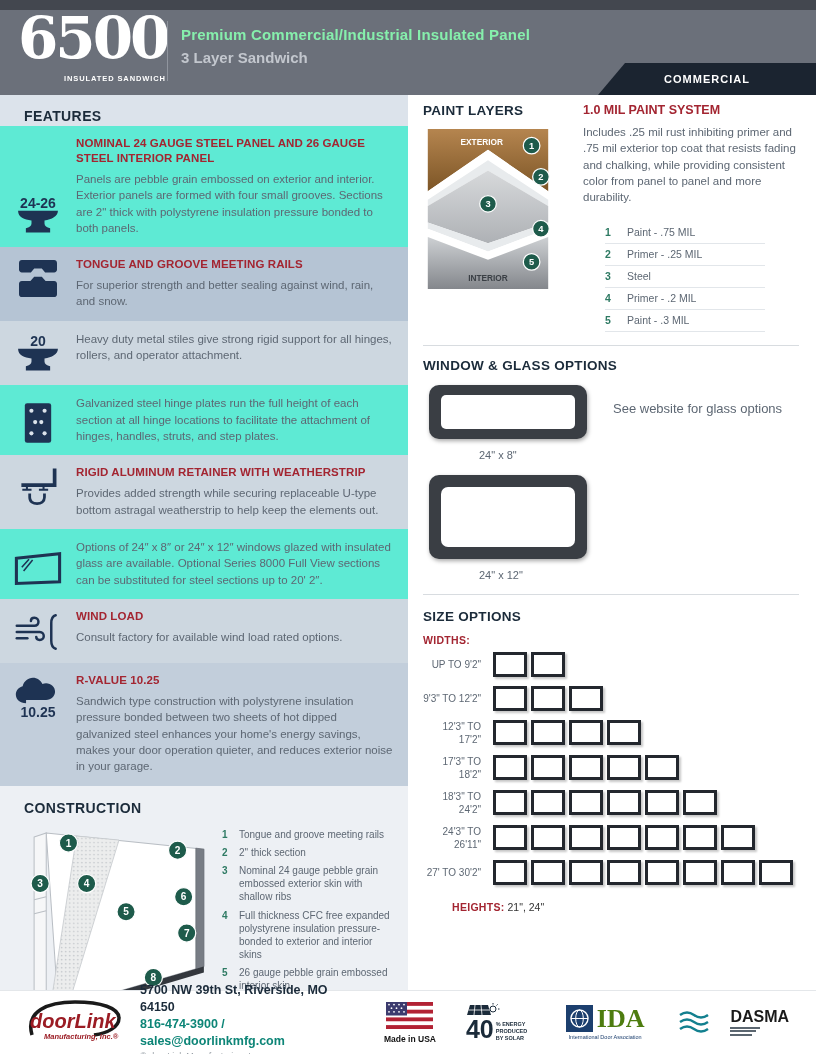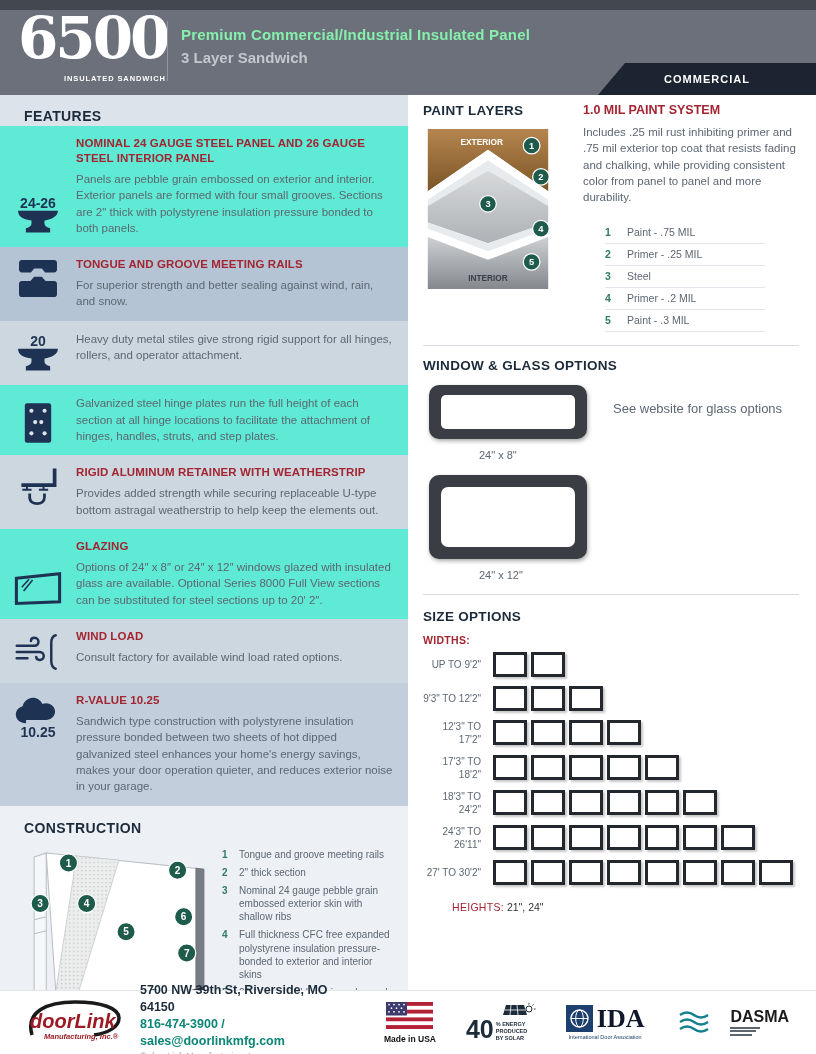--- a/index.html
+++ b/index.html
@@ -63,38 +63,38 @@
   .win-lbl{font-size:11px;color:#5d6773;margin:10px 0 0 56px;}
 
   .sz-head{margin-top:14px;}
   .widths{font-size:10.5px;font-weight:800;color:#a32531;margin:10px 0 6px 0;letter-spacing:.3px;}
   .s-row{display:flex;align-items:center;margin-bottom:9px;}
   .s-lbl{width:58px;flex:none;text-align:right;font-size:10px;color:#5d6773;line-height:1.3;padding-right:12px;}
   .s-boxes{display:flex;}
   .s-box{width:28px;height:19px;background:#fff;border:3px solid #23272e;margin-right:4px;
          box-shadow:2px 2px 2px rgba(0,0,0,.22);}
   .heights{font-size:10.5px;color:#333;margin-top:16px;}
-  .heights b{color:#a32531;font-weight:400;letter-spacing:.3px;padding-left:29px;}
+  .heights b{color:#a32531;font-weight:700;letter-spacing:.3px;padding-left:29px;}
 
   
   .footer{position:absolute;left:0;top:990px;width:816px;height:64px;background:#fff;border-top:1px solid #e4e7ea;
           display:flex;align-items:center;padding:0 0 0 22px;box-sizing:border-box;}
   .addr{margin-left:12px;width:218px;}
   .addr-1{font-size:12.5px;font-weight:800;color:#1b2b3a;line-height:1.35;}
   .addr-2{font-size:12.5px;font-weight:800;color:#0d8577;line-height:1.35;}
   .addr-3{font-size:9px;color:#9aa1a8;line-height:1.5;}
   .flag-box{margin-left:26px;text-align:center;}
   .flag-lbl{font-size:8.5px;font-weight:800;color:#111;margin-top:1px;}
-  .solar{margin-left:30px;display:flex;flex-direction:column;align-items:flex-end;}
+  .solar{margin-left:30px;display:flex;flex-direction:column;align-items:flex-start;}
   .solar-row{display:flex;align-items:flex-start;}
   .solar-40{font-size:25px;font-weight:800;color:#1b2b3a;line-height:.9;}
   .solar-txt{width:40px;font-size:5.5px;font-weight:800;color:#1b2b3a;line-height:1.25;margin:3px 0 0 2px;text-transform:uppercase;}
   .ida{margin-left:30px;text-align:center;}
   .ida-row{display:flex;align-items:center;}
-  .ida-word{font-family:"Liberation Serif",serif;font-size:26px;font-weight:bold;color:#0f172a;margin-left:4px;line-height:1;}
+  .ida-word{font-family:"Liberation Serif",serif;font-size:26px;font-weight:bold;color:#4d7c0f;margin-left:4px;line-height:1;}
   .ida-sub{font-size:5.5px;color:#1c3f6e;margin-top:2px;}
   .dasma{margin-left:34px;display:flex;align-items:center;}
   .dasma-col{margin-left:20px;}
   .dasma-word{font-size:16px;font-weight:800;color:#1a1a1a;line-height:1;}
   .dasma-bars div{height:2px;background:#5b6670;margin-top:1.5px;width:30px;}
   .dasma-bars div:nth-child(2){width:26px;} .dasma-bars div:nth-child(3){width:22px;}
 
   svg text{font-family:"Liberation Sans",sans-serif;}
 </style>
 </head>
@@ -182,21 +182,20 @@
           </div>
         </div>
         <div class="feat bg-a">
           <div class="feat-ic">
             <svg width="48" height="36" viewBox="0 0 52 40" fill="none" stroke="currentColor">
               <path stroke-width="3.4" d="M2 7L50 2v31L2 35z"></path>
               <path stroke-width="1.7" d="M8 17l8-9M10 21l10-12"></path>
             </svg>
           </div>
           <div class="feat-tx">
-            <div class="feat-title">GLAZING</div>
             <div class="feat-body">Options of 24″ x 8″ or 24″ x 12″ windows glazed with insulated glass are available. Optional Series 8000 Full View sections can be substituted for steel sections up to 20' 2″.</div>
           </div>
         </div>
         <div class="feat bg-c">
           <div class="feat-ic">
             <svg width="46" height="40" viewBox="0 0 52 42" fill="none" stroke="currentColor" stroke-width="2.8" stroke-linecap="round">
               <path d="M2 14h20c6 0 6-9 0-9-3 0-4 2-4 3.5"></path>
               <path d="M2 21h26c6 0 6 9 0 9-3 0-4-2-4-3.5"></path>
               <path d="M2 28h12"></path>
               <path d="M46 2c-4 1-5 4-5 9v20c0 5 1 8 5 9"></path>

